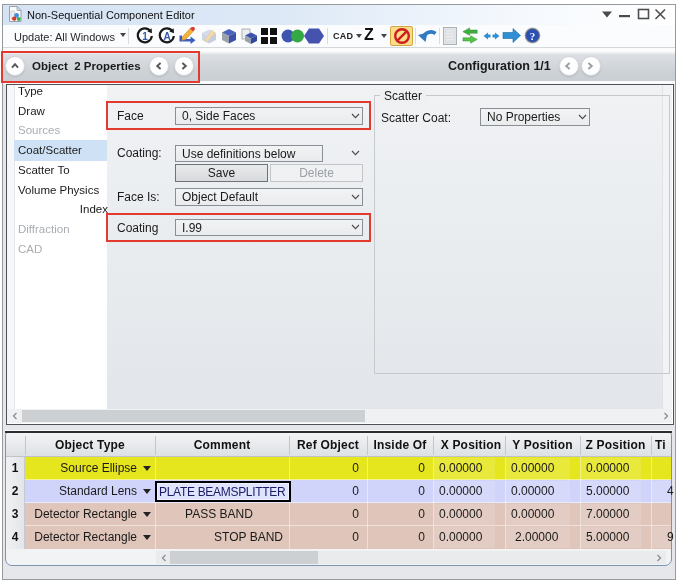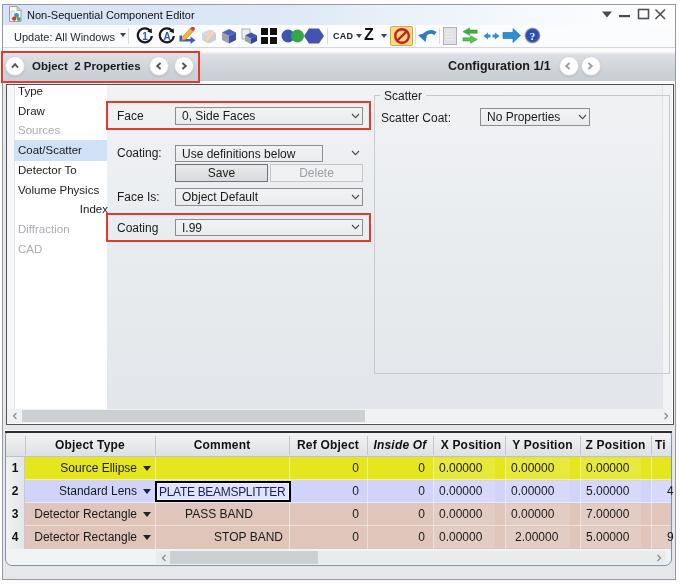--- a/index.html
+++ b/index.html
@@ -221,21 +221,21 @@
 
 <div class="abs" id="props"></div>
 <div class="abs" id="formarea"></div>
 <div class="abs" id="sidelane"></div>
 <div class="abs" id="vlane"></div>
 <div class="abs" id="sidehl"></div>
 <div class="abs sideitem" style="top:81px;">Type</div>
 <div class="abs sideitem" style="top:101px;">Draw</div>
 <div class="abs sideitem dis" style="top:120px;">Sources</div>
 <div class="abs sideitem" style="top:140px;">Coat/Scatter</div>
-<div class="abs sideitem" style="top:160px;">Detector To</div>
+<div class="abs sideitem" style="top:160px;">Scatter To</div>
 <div class="abs sideitem" style="top:180px;">Volume Physics</div>
 <div class="abs sideitem" style="top:199px;text-align:right;">Index</div>
 <div class="abs sideitem dis" style="top:219px;">Diffraction</div>
 <div class="abs sideitem dis" style="top:239px;">CAD</div>
 <div class="abs" id="hscroll"></div>
 <div class="abs" id="hthumb"></div>
 
 <div class="abs f" style="left:117px;top:109px;">Face</div>
 <div class="abs combo" style="left:175px;top:107px;width:188px;height:18px;">0, Side Faces</div>
 <div class="abs f" style="left:117px;top:146px;">Coating:</div>
@@ -264,21 +264,21 @@
 <div class="abs row" style="top:480px;background:#d1d4fa;"></div>
 <div class="abs row" style="top:503px;background:#dfc5ba;"></div>
 <div class="abs row" style="top:526px;background:#dfc5ba;"></div>
 <div class="abs cell gut" style="top:457px;">1</div>
 <div class="abs cell gut" style="top:480px;">2</div>
 <div class="abs cell gut" style="top:503px;">3</div>
 <div class="abs cell gut" style="top:526px;">4</div>
 <div class="abs hcell" style="left:25px;width:130px;">Object Type</div>
 <div class="abs hcell" style="left:155px;width:134px;">Comment</div>
 <div class="abs hcell" style="left:289px;width:78px;">Ref Object</div>
-<div class="abs hcell" style="left:367px;width:66px;font-style:italic;">Inside Of</div>
+<div class="abs hcell" style="left:367px;width:66px;">Inside Of</div>
 <div class="abs hcell" style="left:435px;width:72px;">X Position</div>
 <div class="abs hcell" style="left:505px;width:75px;">Y Position</div>
 <div class="abs hcell" style="left:580px;width:71px;">Z Position</div>
 <div class="abs hcell" style="left:651px;width:20px;text-align:left;padding-left:4px;box-sizing:border-box;">Ti</div>
 <div class="abs colsep" style="left:25px;"></div>
 <div class="abs colsep" style="left:155px;"></div>
 <div class="abs colsep" style="left:289px;"></div>
 <div class="abs colsep" style="left:367px;"></div>
 <div class="abs colsep" style="left:433px;"></div>
 <div class="abs colsep" style="left:505px;"></div>

